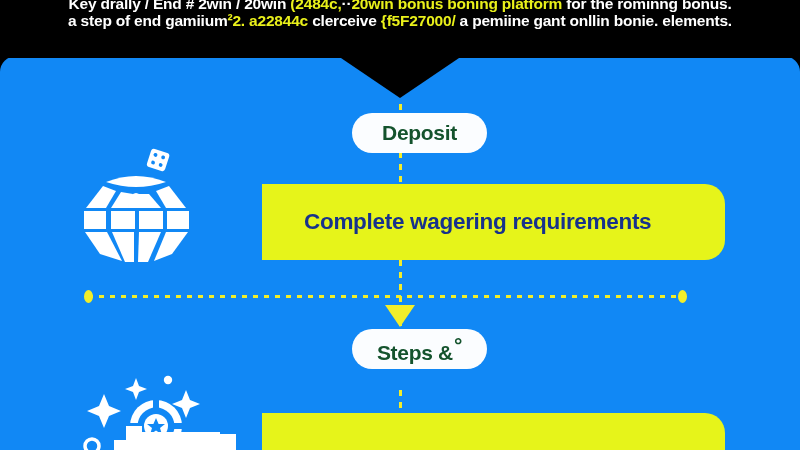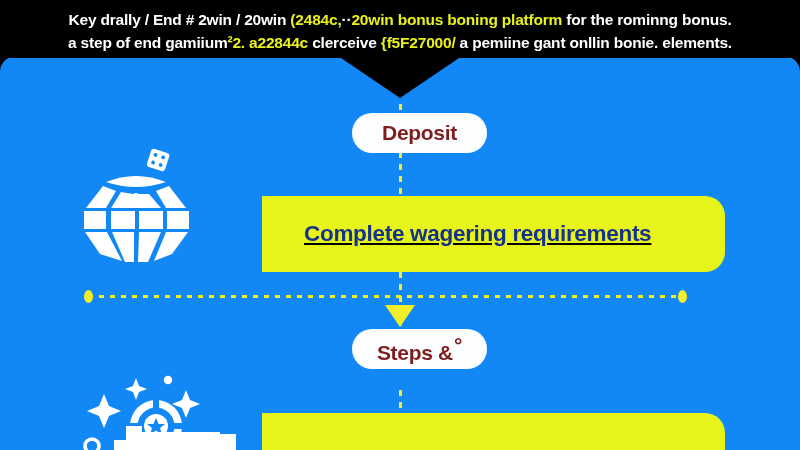--- a/index.html
+++ b/index.html
@@ -13,30 +13,30 @@
     position:relative; width:800px; height:450px;
     background:#000000; overflow:hidden;
   }
 
   
   .header{
     position:absolute; left:0; top:0; width:800px; height:58px;
     background:#000000; z-index:6;
     display:flex; flex-direction:column;
     align-items:center; justify-content:flex-start;
-    padding-top:16px;
+    padding-top:0px;
   }
   .hline{
     white-space:nowrap;
     font-weight:700;
     letter-spacing:-0.2px;
     color:#ffffff;
   }
   .hline1{ font-size:15.5px; line-height:15px; margin-top:-4px; }
-  .hline2{ font-size:15.5px; line-height:20px; margin-top:6px; }
+  .hline2{ font-size:15.5px; line-height:20px; }
   .hl-y{ color:#e9f01a; }
   .hl-w{ color:#ffffff; }
 
   
   .panel{
     position:absolute; left:0; top:56px; width:800px; height:394px;
     background:#1188f5;
     border-top-left-radius:16px; border-top-right-radius:16px;
     z-index:1;
   }
@@ -95,21 +95,21 @@
   .pill{
     position:absolute; left:352px;
     height:40px; min-width:135px;
     background:#fbfdff;
     border-radius:20px;
     display:flex; align-items:center; justify-content:center;
     padding:0 22px;
     z-index:4;
   }
   .pill span{
-    color:#7f1d1d; font-weight:700; font-size:21px;
+    color:#14532d; font-weight:700; font-size:21px;
     letter-spacing:-0.3px; white-space:nowrap;
   }
   .pill.p1{ top:113px; }
   .pill.p2{ top:329px; }
   .sup{
     font-size:10px; vertical-align:super;
     margin-left:1px; font-weight:700;
   }
 
   
@@ -118,21 +118,21 @@
     background:#e6f41a;
     border-top-right-radius:20px; border-bottom-right-radius:20px;
     display:flex; align-items:center;
     z-index:3;
   }
   .bar span{
     color:#17328c; font-weight:700; font-size:22.5px;
     letter-spacing:-0.3px; white-space:nowrap;
     padding-left:42px;
   }
-  .bar.b1{ top:196px;text-decoration:underline; }
+  .bar.b1{ top:184px; }
   .bar.b2{
     top:413px; height:76px;
     border-bottom-right-radius:0;
   }
   .bar.b2 span{ padding-top:22px; }
 
   
   .gem-wrap{
     position:absolute; left:76px; top:142px;
     width:120px; height:120px; z-index:3;

